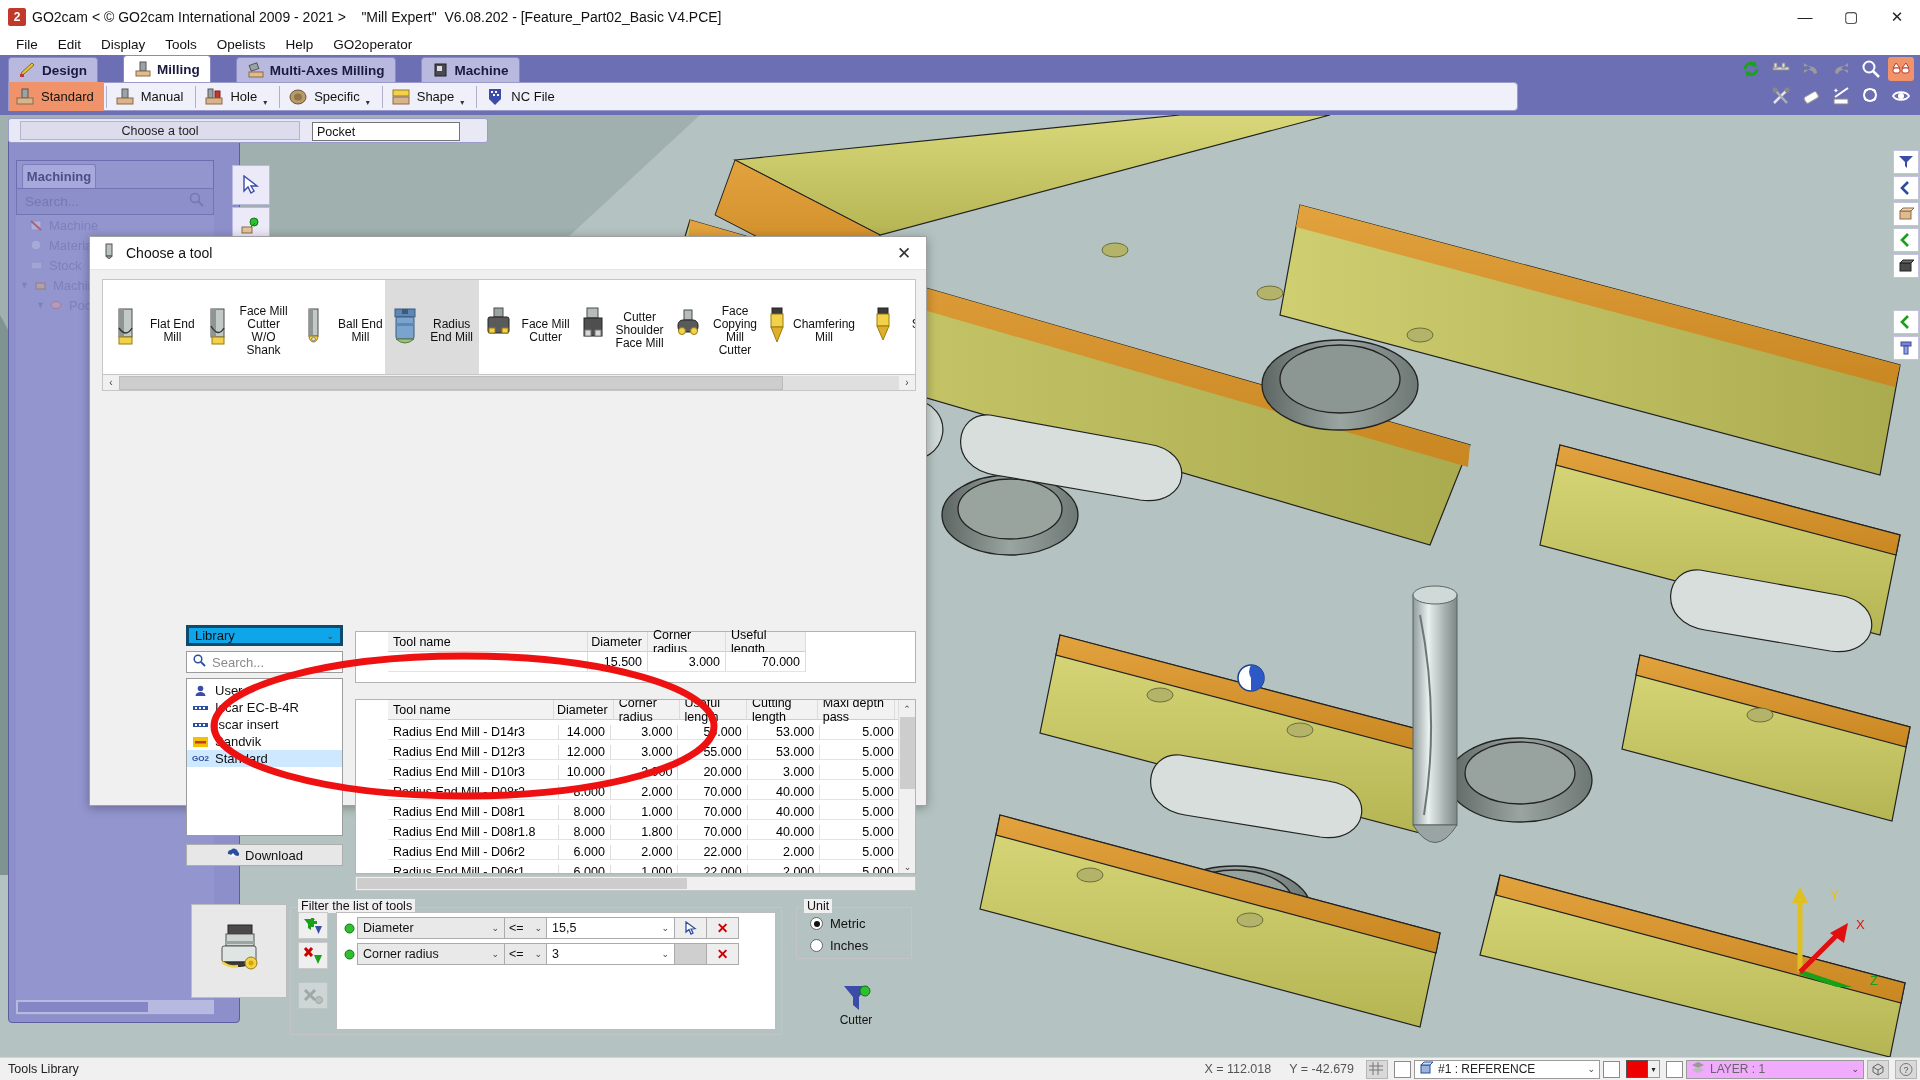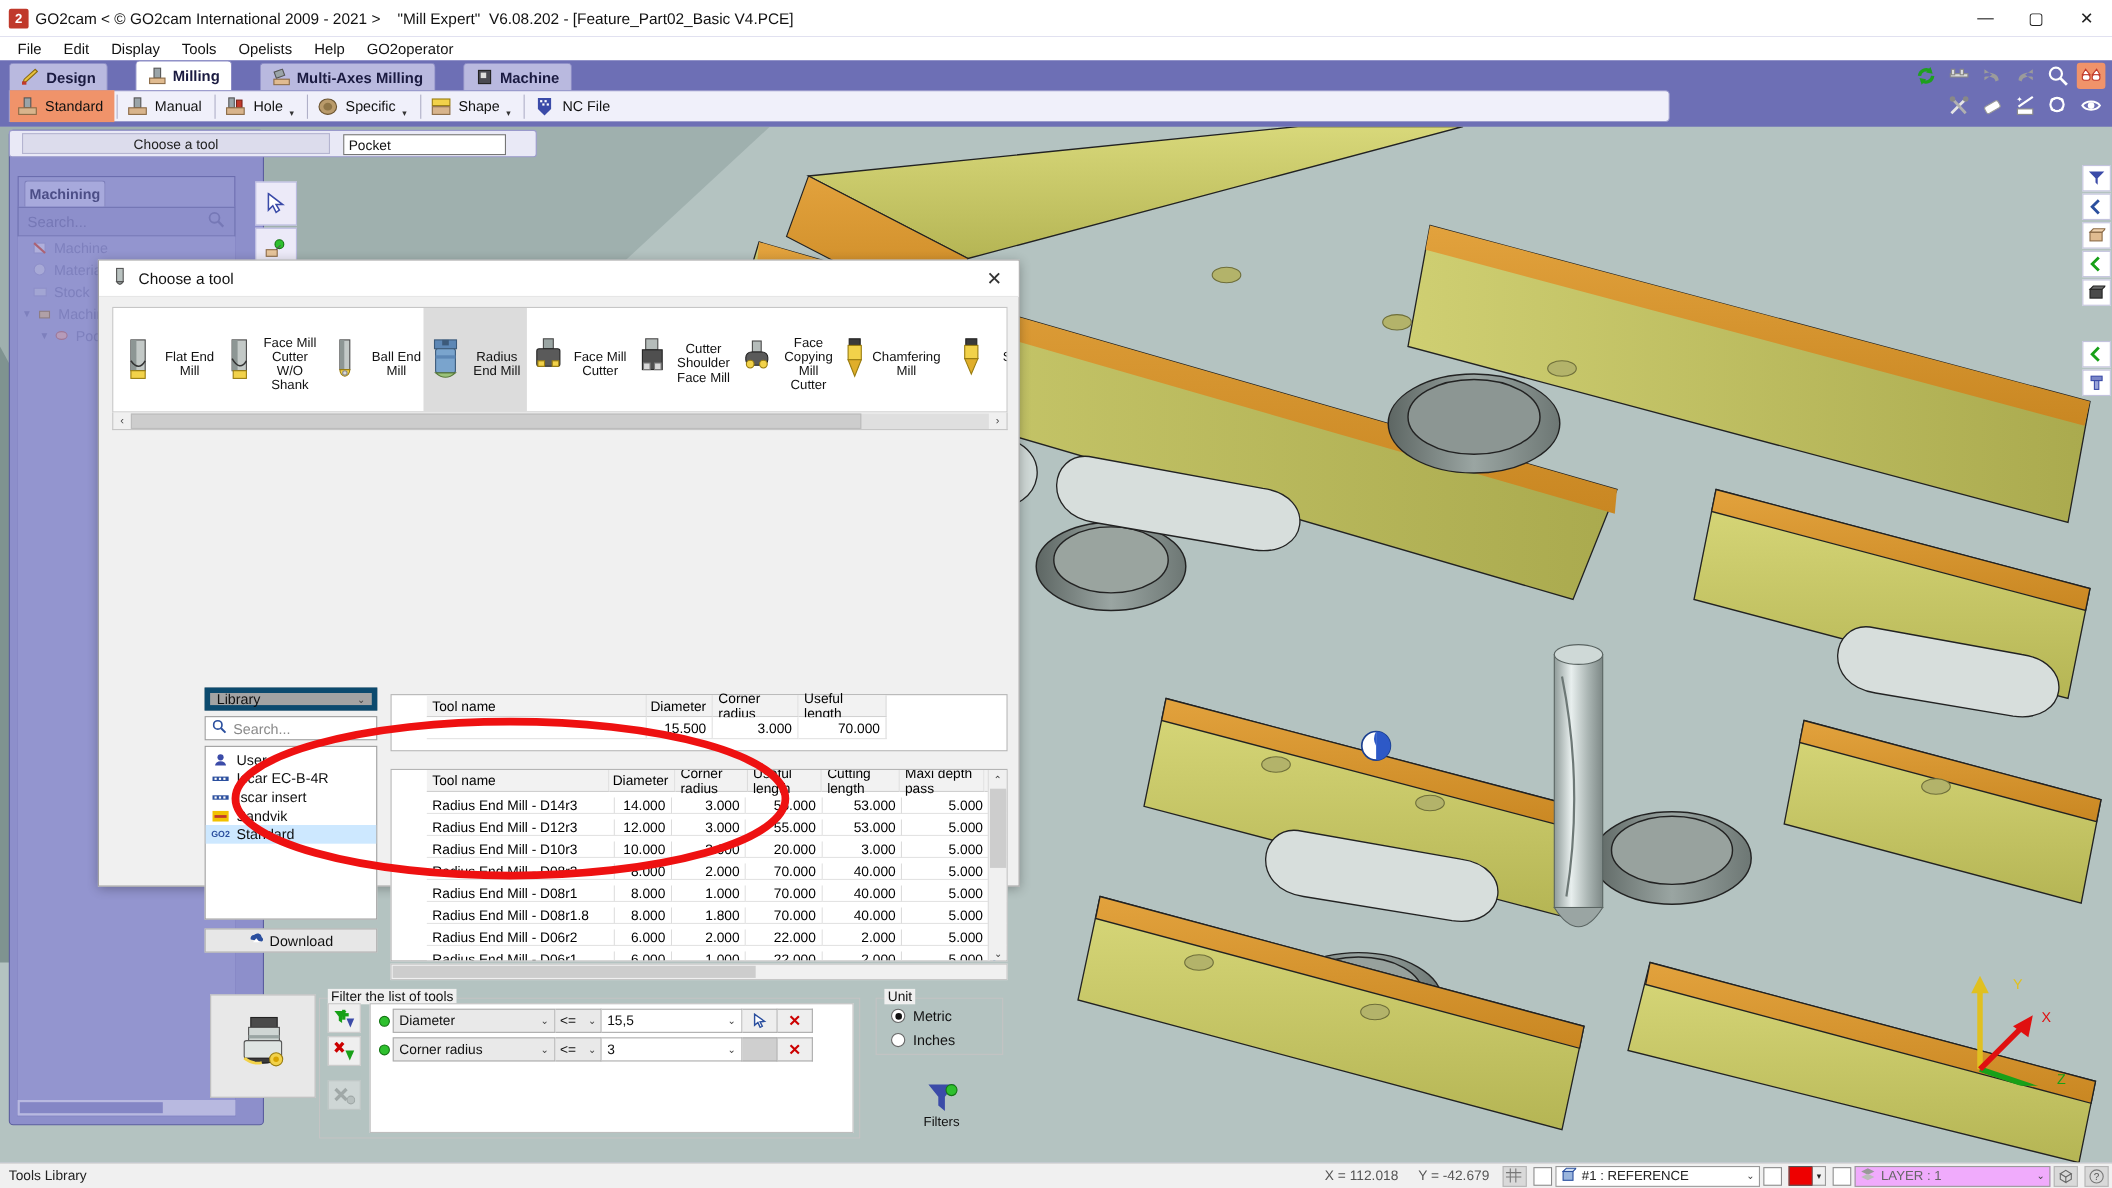--- a/index.html
+++ b/index.html
@@ -187,21 +187,21 @@
     position:absolute; left:12px; top:138px; width:814px; height:16px;
     background:#f0f0f0; border:1px solid #c6c6c6; border-top:none;
     display:flex;align-items:center;
   }
   .ss-arrow{ width:16px;height:14px;display:flex;align-items:center;justify-content:center;font-size:10px;color:#444;}
   .ss-track{ flex:1; height:14px; background:#dfdfdf; position:relative;}
   .ss-thumb{ position:absolute;left:0;top:0;width:664px;height:14px;background:#cdcdcd;border:1px solid #bcbcbc;}
   
   .libcol{ position:absolute; left:96px; top:388px; width:157px; }
   .lib-combo{
-    width:157px;height:21px;background:#a3a3a3;border:5px solid #0c4a6e;
+    width:157px;height:21px;background:#0ea5e9;border:3px solid #0c4a6e;
     display:flex;align-items:center;padding:0 6px;font-size:13px;color:#111;
   }
   .lib-combo .cr{ margin-left:auto;font-size:9px;color:#444; }
   .lib-search{
     margin-top:5px;width:157px;height:22px;background:#fff;border:1px solid #9c9c9c;
     display:flex;align-items:center;gap:6px;padding:0 6px;font-size:13px;color:#8a8a8a;
   }
   .lib-list{
     margin-top:5px;width:157px;height:158px;background:#fff;border:1px solid #9c9c9c;
     padding-top:3px;
@@ -1202,21 +1202,21 @@
       <span class="rdot"></span>
       <span>Inches</span>
     </div>
   </div>
 
   <div class="filters-btn">
     <svg width="30" height="30" viewBox="0 0 30 30">
       <polygon points="3,3 27,3 18,14 18,27 12,22 12,14" fill="#3b4ba8"></polygon>
       <circle cx="24" cy="8" r="5" fill="#2ec02e" stroke="#147514"></circle>
     </svg>
-    <span>Filters</span>
+    <span>Cutter</span>
   </div>
 </div>
 
 <svg class="annot" viewBox="0 0 540 180">
   <ellipse cx="268" cy="92" rx="250" ry="70" fill="none" stroke="#ee1111" stroke-width="7"></ellipse>
 </svg>
 
 <div class="statusbar">
   <div class="sb-left">Tools Library</div>
   <div class="sb-right">

